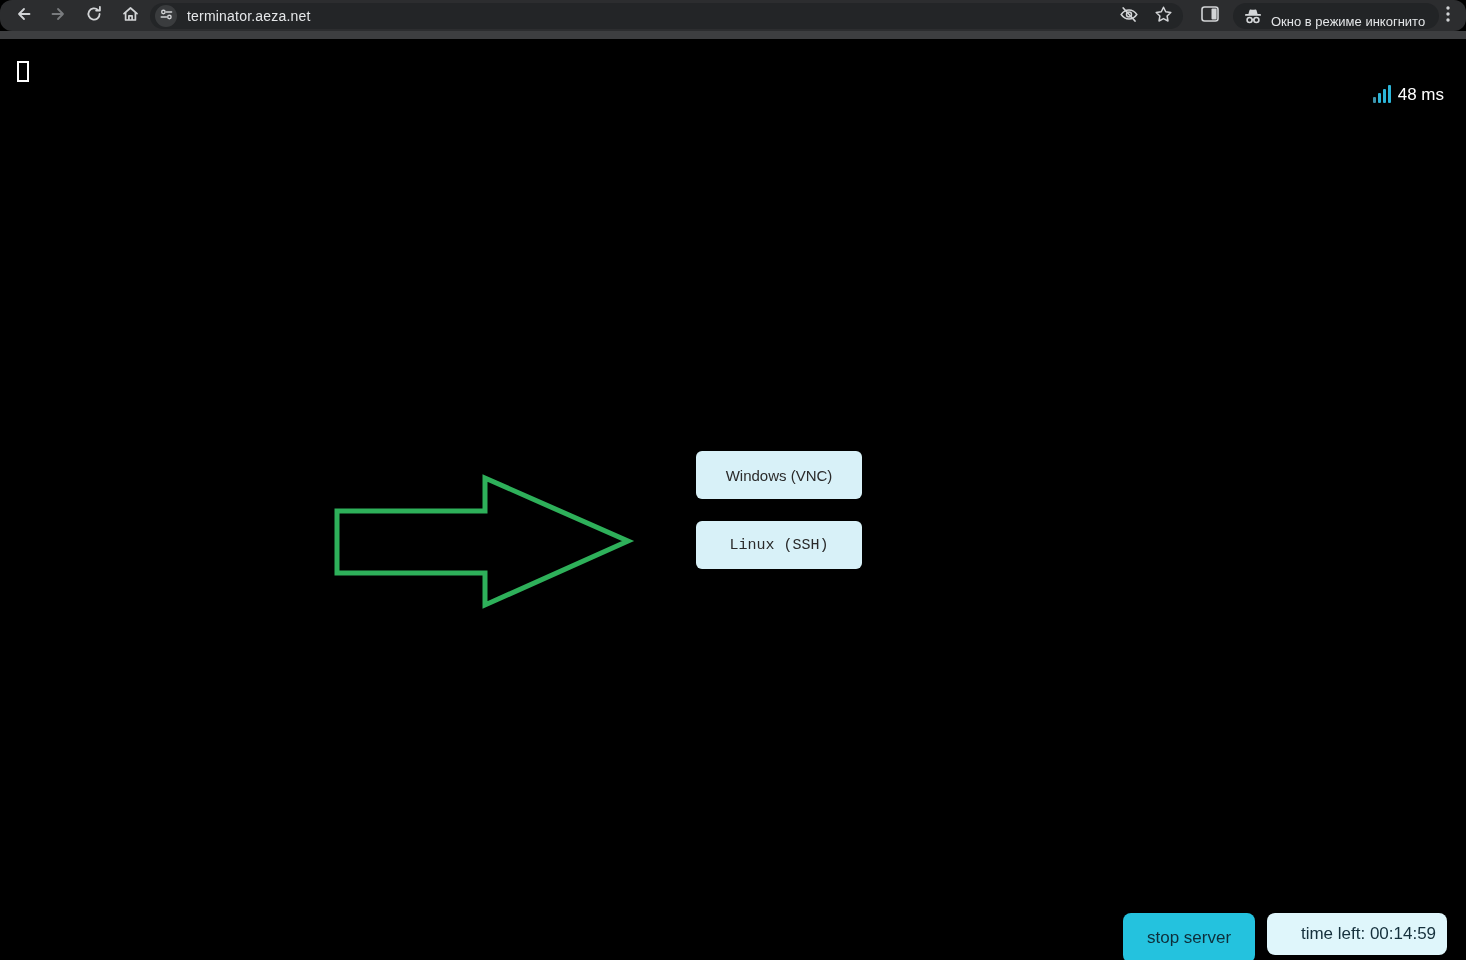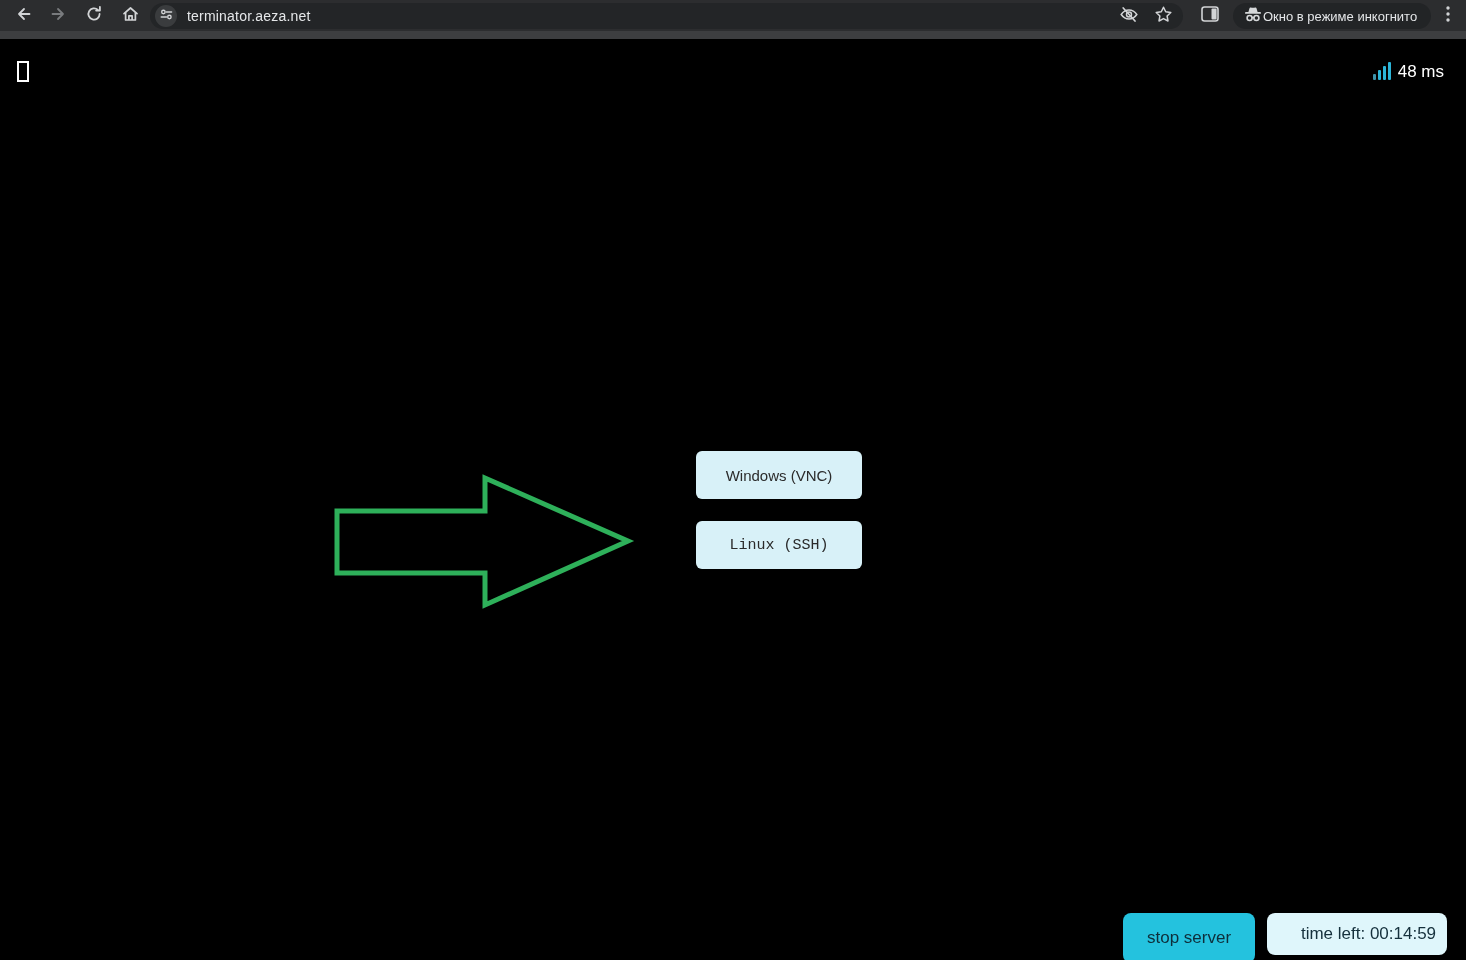--- a/index.html
+++ b/index.html
@@ -8,20 +8,21 @@
     position: relative;
     width: 1466px; height: 960px;
     overflow: hidden;
     font-family: "Liberation Sans", sans-serif;
   }
 
   
   .toolbar {
     position: absolute; top: 0; left: 0; width: 1466px; height: 31px;
     background: #2c2d2f;
+    border-radius: 12px;
   }
   .toolbar-strip {
     position: absolute; top: 31px; left: 0; width: 1466px; height: 8px;
     background: #3d3e40;
   }
   .nav-btn {
     position: absolute; top: 1px; width: 30px; height: 29px;
     display: flex; align-items: center; justify-content: center;
     background: transparent; border: none; padding: 0; cursor: pointer;
   }
@@ -49,21 +50,21 @@
     display: flex; align-items: center; justify-content: center; cursor: pointer;
   }
   .side-panel-btn {
     position: absolute; left: 1196px; top: 2px; width: 28px; height: 27px;
     background: transparent; border: none; padding: 0;
     display: flex; align-items: center; justify-content: center; cursor: pointer;
   }
   .incognito-badge {
     position: absolute; left: 1233px; top: 3px; height: 26px;
     border-radius: 13px; background: #222426;
-    display: flex; align-items: center; padding: 0 14px 0 10px;
+    display: flex; align-items: flex-end; gap: 8px; padding: 0 14px 0 10px;
   }
   .incognito-badge .label { font-size: 13px; color: #e4e6e8; white-space: nowrap; }
   .kebab-btn {
     position: absolute; left: 1436px; top: 2px; width: 24px; height: 27px;
     background: transparent; border: none; padding: 0;
     display: flex; align-items: center; justify-content: center; cursor: pointer;
   }
 
   
   .tofu {
@@ -73,21 +74,21 @@
   .ping {
     position: absolute; top: 62px; right: 22px;
     display: flex; align-items: flex-end; gap: 7px;
   }
   .ping-bars { display: flex; align-items: flex-end; gap: 2px; padding-bottom: 2px; }
   .ping-bars span { display: block; width: 3px; background: #2cb5d8; border-radius: 1px; }
   .ping-bars .b1 { height: 6px; background: #3d93ab; }
   .ping-bars .b2 { height: 10px; }
   .ping-bars .b3 { height: 14px; }
   .ping-bars .b4 { height: 18px; }
-  .ping-text { color: #ffffff; font-size: 17px; font-weight: 500; line-height: 20px; }
+  .ping-text { color: #ffffff; font-size: 17px; font-weight: 500; line-height: 20px; margin-top: 23px; }
 
   .arrow-svg { position: absolute; left: 330px; top: 470px; }
 
   .os-btn {
     position: absolute; left: 648px; width: 166px; height: 48px;
     background: #d8f1f8; border: none; border-radius: 6px;
     font-family: "Liberation Sans", sans-serif;
     font-size: 15px; color: #2b2b2b; cursor: pointer;
     display: flex; align-items: center; justify-content: center; margin-left: 48px;
   }

